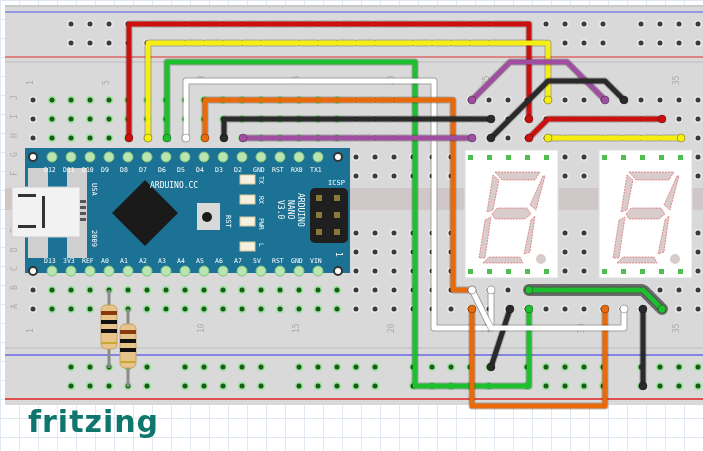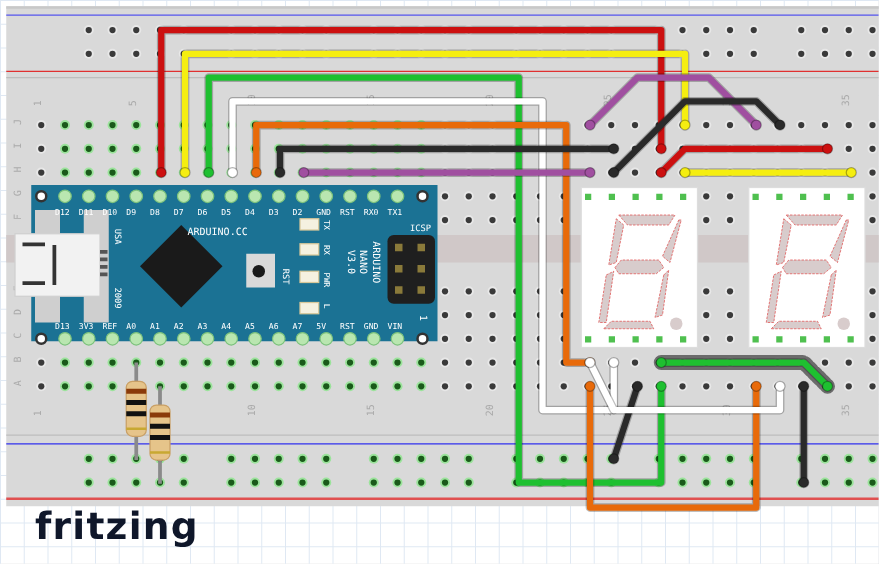--- a/index.html
+++ b/index.html
@@ -8,21 +8,21 @@
     background-color:#ffffff;
     background-image:
       linear-gradient(#dfe8f3 1px, transparent 1px),
       linear-gradient(90deg, #dfe8f3 1px, transparent 1px);
     background-size: 19px 19px;
     font-family: "DejaVu Sans Mono", monospace;
   }
   #canvas { position:absolute; left:0; top:0; }
   .logo {
     position:absolute; left:28px; top:404px;
-    font-family:"DejaVu Sans", sans-serif; font-size:30px; color:#0f172a;
+    font-family:"DejaVu Sans", sans-serif; font-size:30px; color:#0f766e;
     letter-spacing:1px; font-weight:bold;
   }
   text { font-family:"DejaVu Sans Mono", monospace; }
 </style>
 </head>
 <body>
 
 <svg id="canvas" width="703" height="451">
 
   <g>

